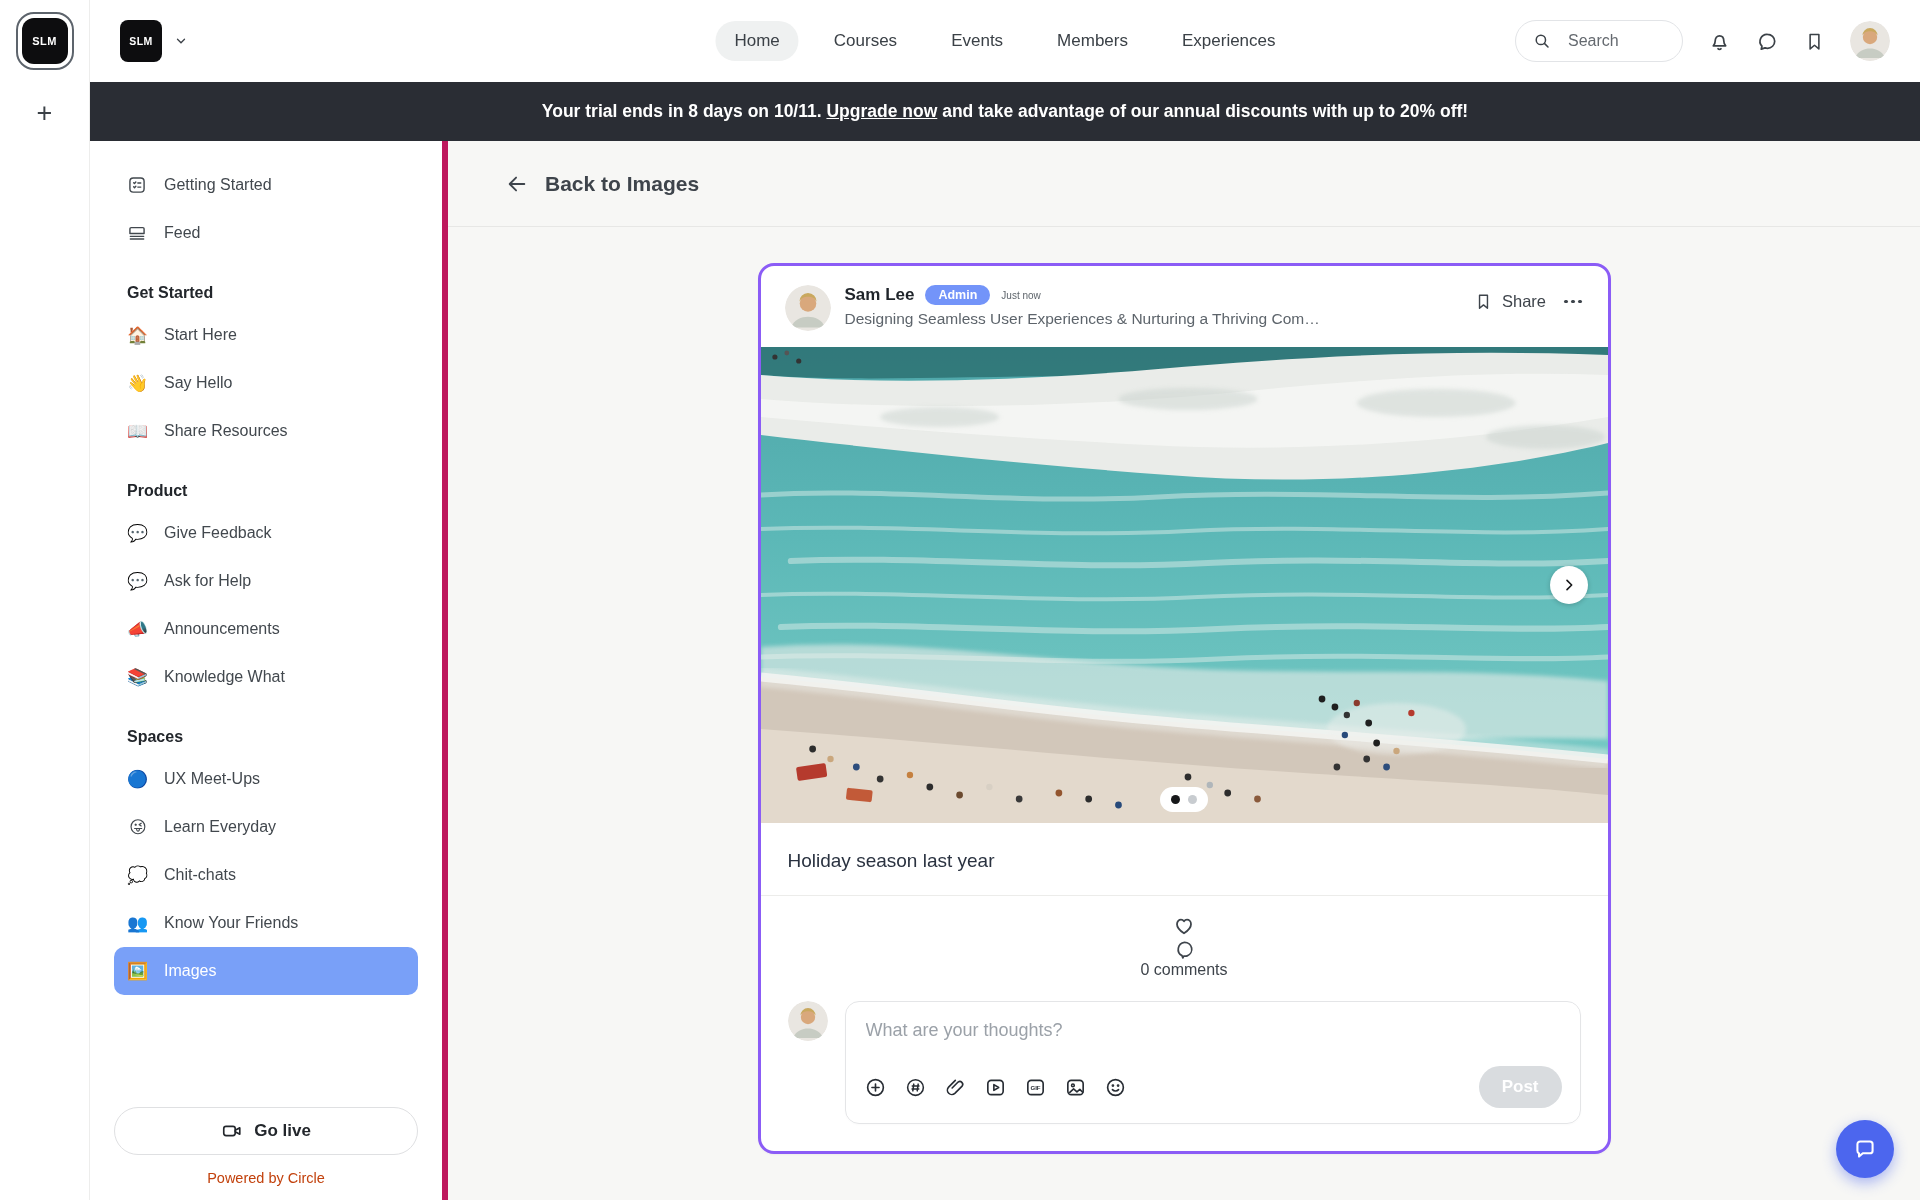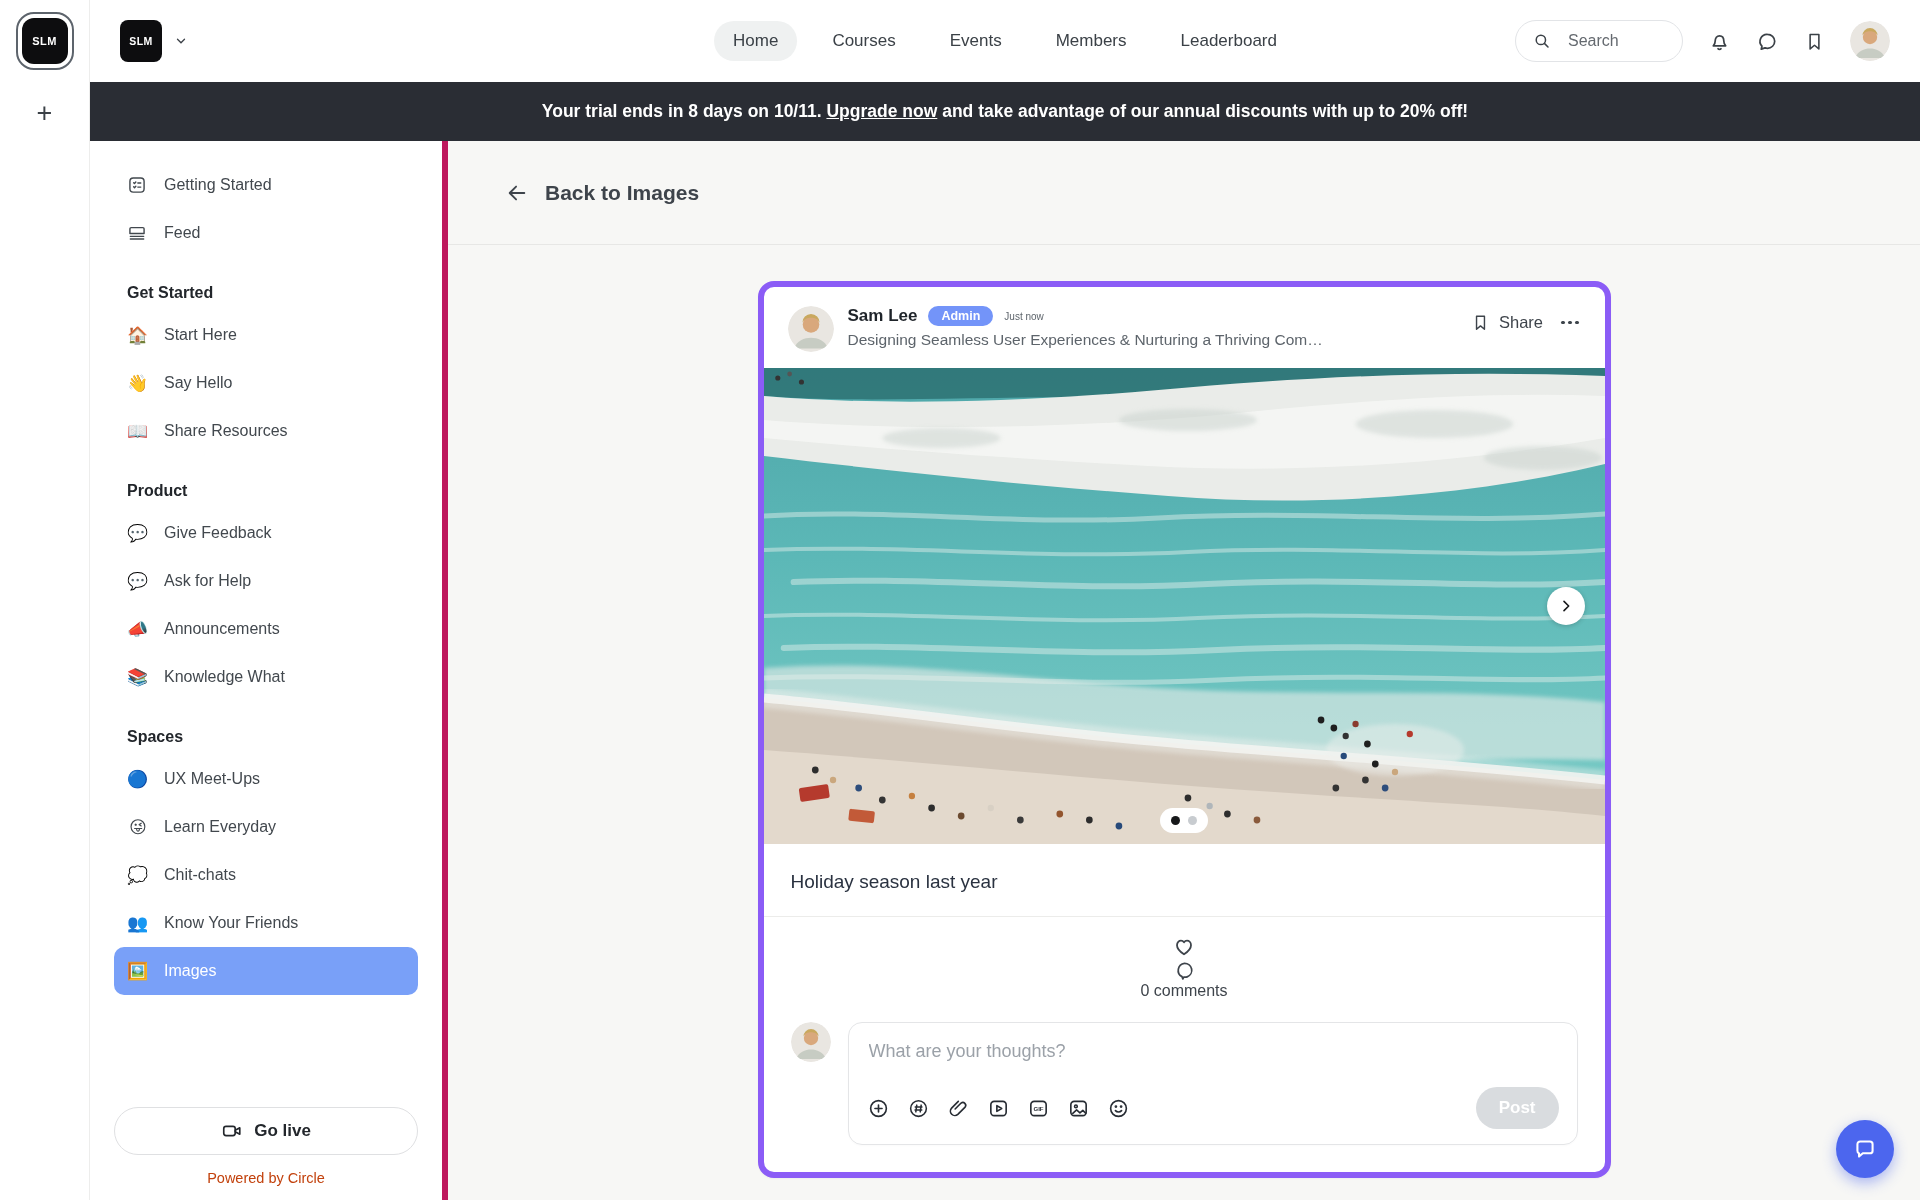--- a/index.html
+++ b/index.html
@@ -46,25 +46,25 @@
   .side-item .emo{width:22px;text-align:center;font-size:17px;flex:none;}
   .side-item.active{background:#79a0f8;color:#fff;}
   .side-header{font-size:16px;font-weight:700;color:#22262b;margin:27px 0 9px;padding:0 13px;}
   .sidebar-bottom{position:absolute;left:24px;right:24px;bottom:14px;text-align:center;}
   .golive{display:flex;align-items:center;justify-content:center;gap:11px;height:48px;border:1px solid #dfe0e2;
     border-radius:26px;font-size:17px;font-weight:600;color:#23272c;background:#fff;cursor:pointer;}
   .powered{margin-top:15px;font-size:14.5px;color:#c2410c;}
 
   
   .main{position:fixed;left:448px;top:141px;right:0;bottom:0;background:#f7f7f5;overflow:hidden;z-index:3;}
-  .main-header{height:104px;border-bottom:1px solid #e7e7e5;display:flex;align-items:center;gap:17px;padding-left:58px;}
+  .main-header{height:86px;border-bottom:1px solid #e7e7e5;display:flex;align-items:center;gap:17px;padding-left:58px;}
   .back-arrow{color:#3e444b;cursor:pointer;}
   .back-title{font-size:21px;font-weight:600;color:#3e444b;cursor:pointer;}
 
-  .card{width:853px;margin:36px auto 0;background:#fff;border:6px solid #8b5cf6;border-radius:16px;
+  .card{width:853px;margin:36px auto 0;background:#fff;border:3px solid #8b5cf6;border-radius:16px;
     box-shadow:0 1px 2px rgba(0,0,0,.04);overflow:hidden;}
   .post-head{display:flex;gap:14px;padding:19px 24px 16px;align-items:flex-start;}
   .ph-avatar{width:46px;height:46px;border-radius:50%;overflow:hidden;flex:none;cursor:pointer;}
   .ph-mid{flex:1;min-width:0;}
   .ph-line1{display:flex;align-items:center;gap:11px;}
   .author{font-size:17px;font-weight:700;color:#1f242a;cursor:pointer;}
   .badge{background:#7394f9;color:#fff;font-size:12.5px;font-weight:600;padding:3px 13px;border-radius:12px;}
   .time{font-size:10px;color:#5d646b;}
   .headline{margin-top:5px;font-size:15.5px;color:#5d646b;white-space:nowrap;overflow:hidden;
     text-overflow:ellipsis;max-width:480px;}
@@ -119,21 +119,21 @@
   <span class="header-caret">
     <svg width="14" height="14" viewBox="0 0 24 24" fill="none" stroke="currentColor" stroke-width="2.2" stroke-linecap="round">
         <path d="M6 9l6 6 6-6"></path>
       </svg>
   </span>
   <div class="nav">
     <div class="nav-item active">Home</div>
     <div class="nav-item">Courses</div>
     <div class="nav-item">Events</div>
     <div class="nav-item">Members</div>
-    <div class="nav-item">Leaderboard</div>
+    <div class="nav-item">Experiences</div>
   </div>
   <div class="header-right">
     <div class="search">
       <span>
         <svg width="18" height="18" viewBox="0 0 24 24" fill="none" stroke="#3b4147" stroke-width="2" stroke-linecap="round">
             <circle cx="10.5" cy="10.5" r="6.2"></circle>
             <path d="M15.2 15.2L20 20"></path>
           </svg>
       </span>
       <input placeholder="Search" style="">

